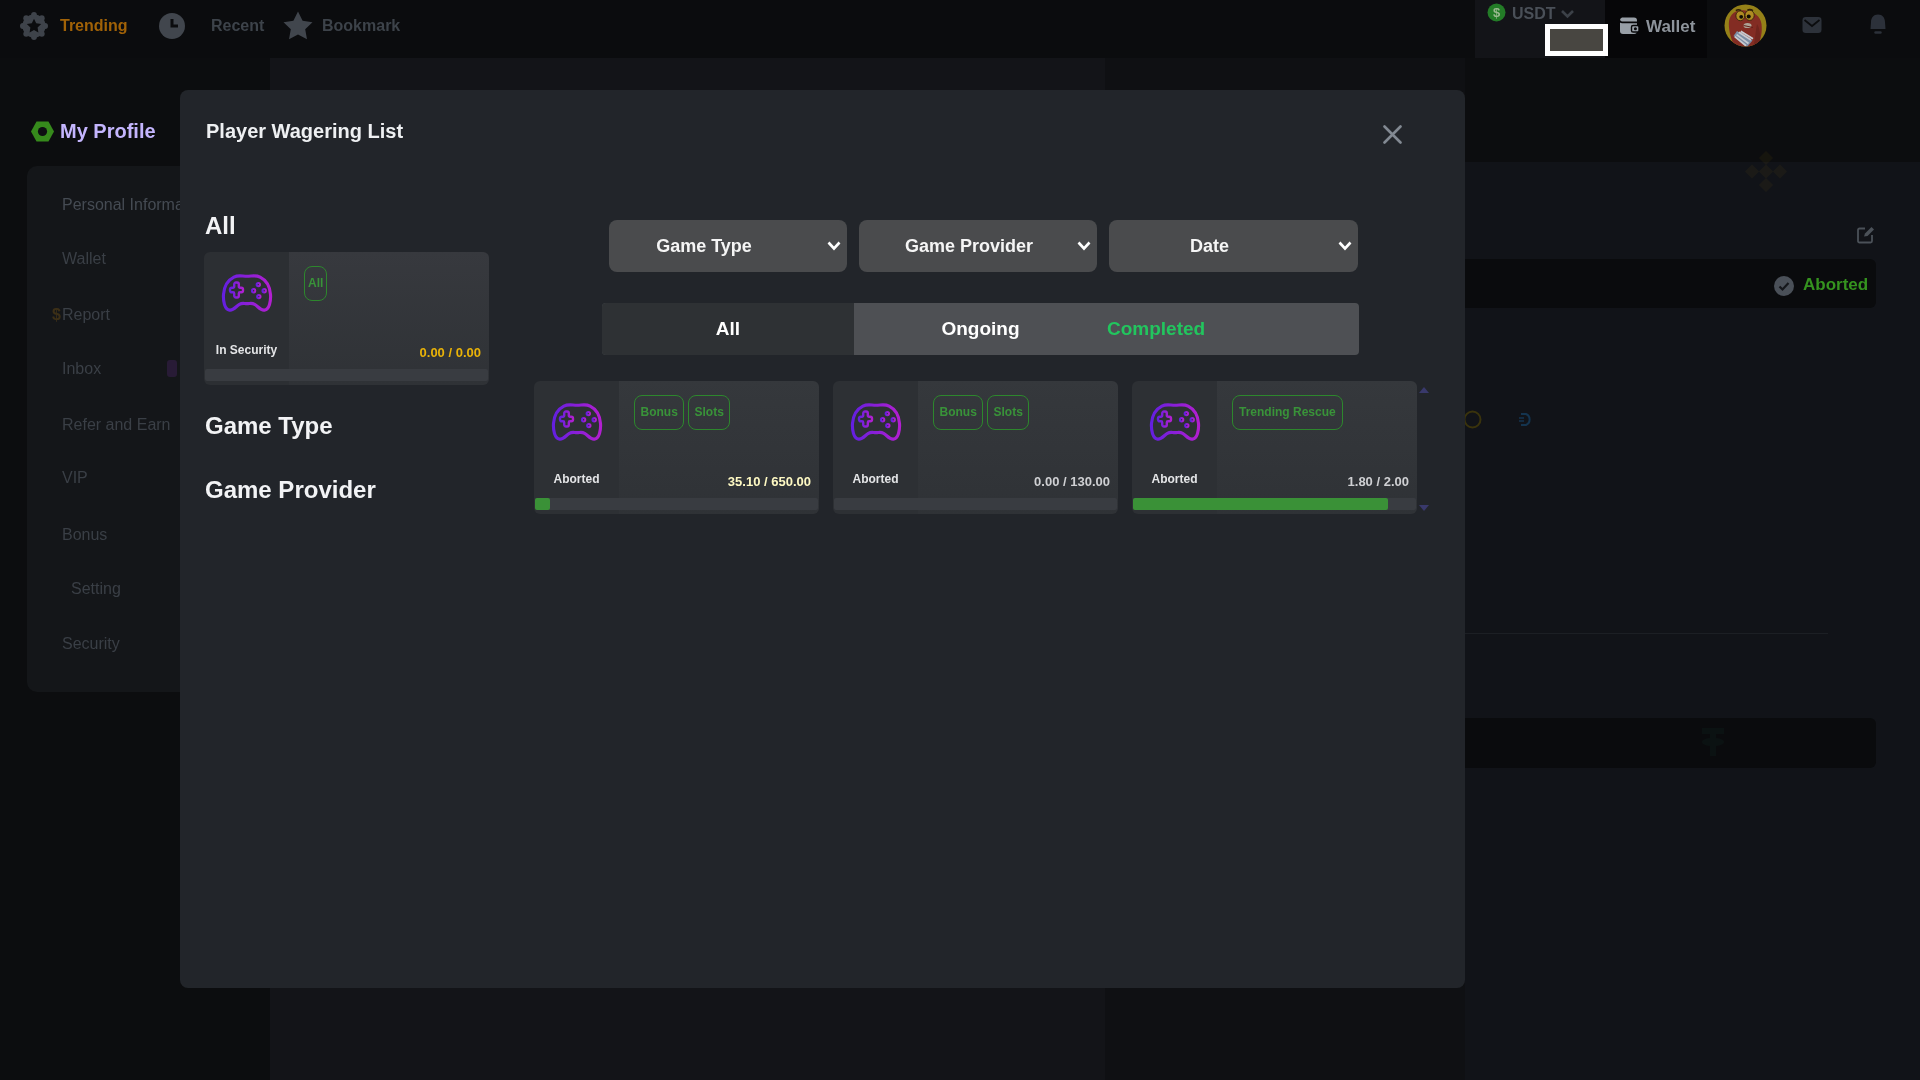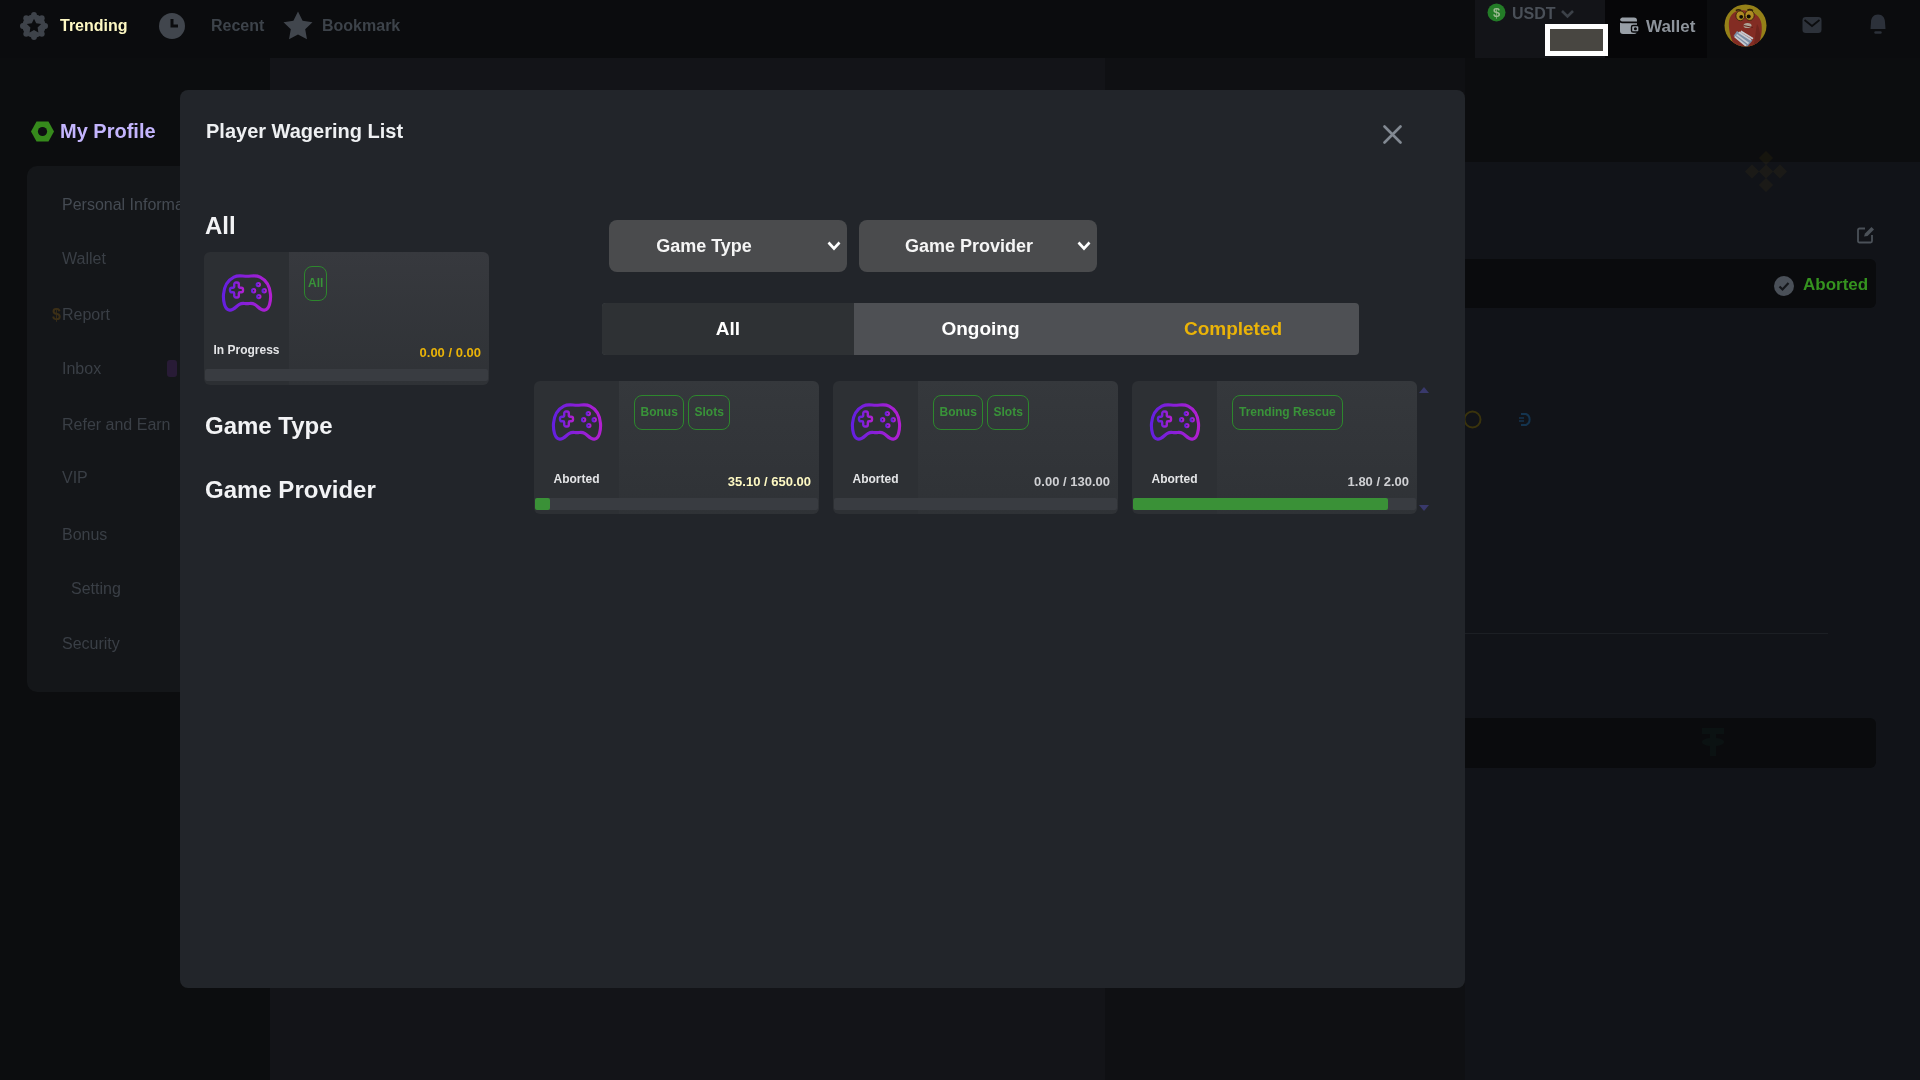--- a/index.html
+++ b/index.html
@@ -86,21 +86,21 @@
         <circle cx="14" cy="25.1" r="2.9"></circle>
       <circle cx="2.9" cy="14" r="2.9"></circle>
         <circle cx="25.1" cy="14" r="2.9"></circle>
       <circle cx="6.2" cy="6.2" r="2.9"></circle>
         <circle cx="21.8" cy="6.2" r="2.9"></circle>
       <circle cx="6.2" cy="21.8" r="2.9"></circle>
         <circle cx="21.8" cy="21.8" r="2.9"></circle>
     </g>
     <path d="M14 6.8 L16.2 11.3 L21.2 12 L17.6 15.5 L18.4 20.4 L14 18.1 L9.6 20.4 L10.4 15.5 L6.8 12 L11.8 11.3 Z" fill="#0b0c0e"></path>
   </svg>
-  <div class="abs" style="left:60px;top:17px;font-size:16px;font-weight:bold;color:#fef9c3;">Trending</div>
+  <div class="abs" style="left:60px;top:17px;font-size:16px;font-weight:bold;color:#a16207;">Trending</div>
 
   <svg class="abs" style="left:158px;top:12px;" width="28" height="28" viewBox="0 0 28 28">
     <circle cx="14" cy="14" r="13" fill="#41464d"></circle>
     <path d="M14 7 V14 H20" fill="none" stroke="#0b0c0e" stroke-width="3"></path>
   </svg>
   <div class="abs" style="left:198px;top:17px;font-size:16px;font-weight:bold;color:#3d434a;margin-left:13px;">Recent</div>
 
   <svg class="abs" style="left:283px;top:11px;" width="30" height="29" viewBox="0 0 30 29">
     <path d="M15 0.5 L19.6 9.8 L29.5 11.2 L22.2 18.3 L24 28.3 L15 23.4 L6 28.3 L7.8 18.3 L0.5 11.2 L10.4 9.8 Z" fill="#41464d"></path>
   </svg>
@@ -184,43 +184,49 @@
       </g>
     </defs>
   </svg>
 
   <div class="abs" style="left:204px;top:252px;width:285px;height:133px;border-radius:6px;overflow:hidden;">
     <div class="abs" style="left:0;top:0;width:85px;height:133px;background:#2c2f33;"></div>
     <div class="abs" style="left:85px;top:0;width:200px;height:133px;background:linear-gradient(180deg,#37393e,#2f3236);"></div>
     <svg class="abs" style="left:17px;top:22px;" width="52" height="38" viewBox="0 0 52 38">
         <use href="#pad"></use>
       </svg>
-    <div class="abs" style="left:0;top:91px;width:85px;text-align:center;font-size:12px;font-weight:bold;color:#e4e5e7;">In Progress</div>
+    <div class="abs" style="left:0;top:91px;width:85px;text-align:center;font-size:12px;font-weight:bold;color:#e4e5e7;">In Security</div>
     <div class="abs" style="left:100px;top:14px;height:35px;line-height:32px;padding:0 3px;border:1.5px solid #2d872d;border-radius:8px;font-size:12px;font-weight:bold;color:#399339;">All</div>
     <div class="abs" style="right:8px;bottom:25px;font-size:13px;font-weight:bold;color:#eab308;">0.00 / 0.00</div>
     <div class="abs" style="left:1px;right:1px;bottom:4px;height:12px;background:#393c41;border-radius:2px;"></div>
   </div>
 
   <div class="abs" style="left:609px;top:220px;width:238px;height:52px;background:#4a4b4d;border-radius:8px;">
     <div class="abs" style="left:0;top:0;width:190px;height:52px;line-height:52px;text-align:center;font-size:18px;font-weight:bold;color:#f5f5f5;">Game Type</div>
     <svg class="abs" style="right:6px;top:21px;" width="14" height="10" viewBox="0 0 14 10">
         <path d="M1.5 1.5 L7 7.5 L12.5 1.5" fill="none" stroke="#ffffff" stroke-width="2.6"></path>
       </svg>
   </div>
   <div class="abs" style="left:859px;top:220px;width:238px;height:52px;background:#4a4b4d;border-radius:8px;">
     <div class="abs" style="left:0;top:0;width:220px;height:52px;line-height:52px;text-align:center;font-size:18px;font-weight:bold;color:#f5f5f5;">Game Provider</div>
     <svg class="abs" style="right:6px;top:21px;" width="14" height="10" viewBox="0 0 14 10">
         <path d="M1.5 1.5 L7 7.5 L12.5 1.5" fill="none" stroke="#ffffff" stroke-width="2.6"></path>
       </svg>
   </div>
+  <div class="abs" style="left:1109px;top:220px;width:249px;height:52px;background:#4a4b4d;border-radius:8px;">
+    <div class="abs" style="left:0;top:0;width:201px;height:52px;line-height:52px;text-align:center;font-size:18px;font-weight:bold;color:#f5f5f5;">Date</div>
+    <svg class="abs" style="right:6px;top:21px;" width="14" height="10" viewBox="0 0 14 10">
+        <path d="M1.5 1.5 L7 7.5 L12.5 1.5" fill="none" stroke="#ffffff" stroke-width="2.6"></path>
+      </svg>
+  </div>
 
   <div class="abs" style="left:602px;top:303px;width:757px;height:52px;background:#4e5054;border-radius:4px;overflow:hidden;">
     <div class="abs" style="left:0;top:0;width:252px;height:52px;background:#2e3134;line-height:52px;text-align:center;font-size:19px;font-weight:bold;color:#fff;">All</div>
     <div class="abs" style="left:252px;top:0;width:253px;height:52px;line-height:52px;text-align:center;font-size:19px;font-weight:bold;color:#fff;">Ongoing</div>
-    <div class="abs" style="left:505px;top:0;width:252px;height:52px;line-height:52px;text-align:center;font-size:19px;font-weight:bold;color:#eab308;">Completed</div>
+    <div class="abs" style="left:505px;top:0;width:252px;height:52px;line-height:52px;text-align:left;font-size:19px;font-weight:bold;color:#22c55e;">Completed</div>
   </div>
 
   <div class="abs" style="left:534px;top:381px;width:285px;height:133px;border-radius:6px;overflow:hidden;">
     <div class="abs" style="left:0;top:0;width:85px;height:133px;background:#2d3034;"></div>
     <div class="abs" style="left:85px;top:0;width:200px;height:133px;background:linear-gradient(180deg,#35383c,#2f3236);"></div>
     <svg class="abs" style="left:17px;top:22px;" width="52" height="38" viewBox="0 0 52 38">
         <use href="#pad"></use>
       </svg>
     <div class="abs" style="left:0;top:91px;width:85px;text-align:center;font-size:12px;font-weight:bold;color:#e4e5e7;">Aborted</div>
     <div class="abs" style="left:100px;top:14px;height:35px;line-height:32px;padding:0 5.5px;border:1.5px solid #2d872d;border-radius:8px;font-size:12px;font-weight:bold;color:#399339;">Bonus</div>

